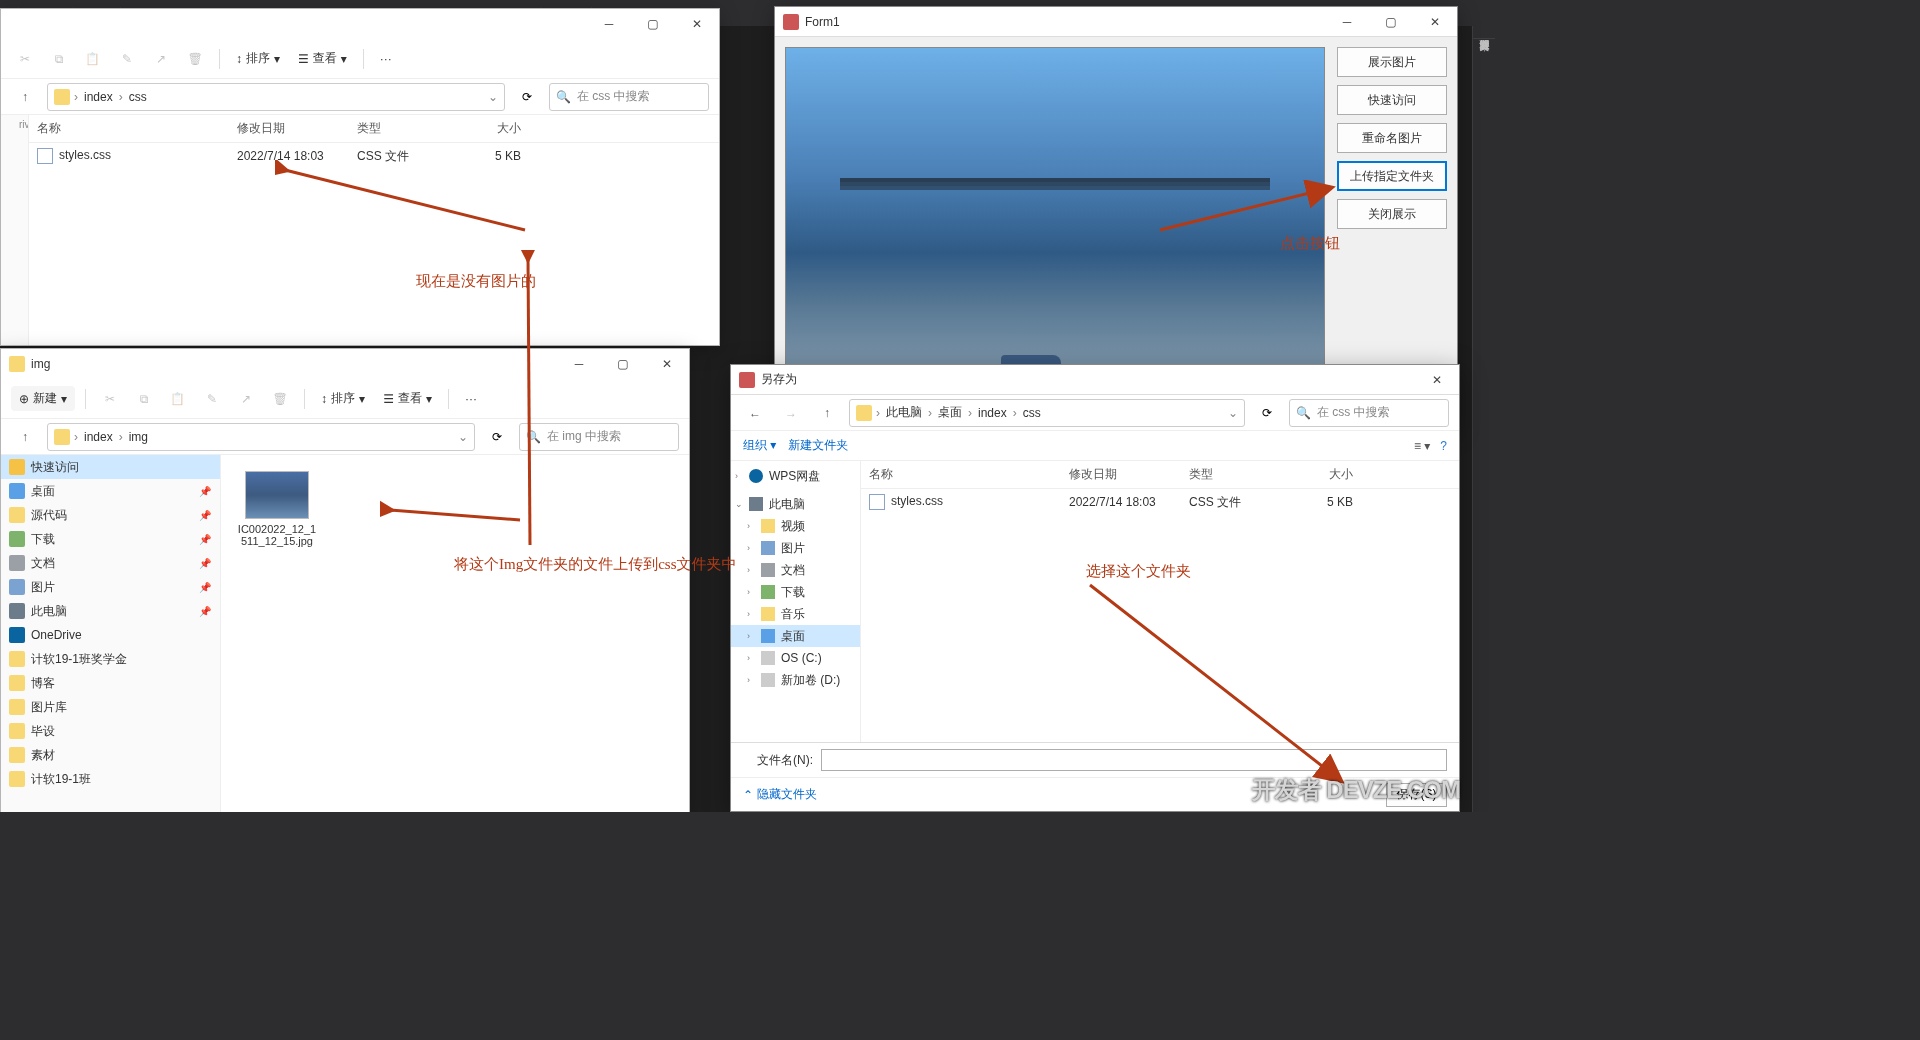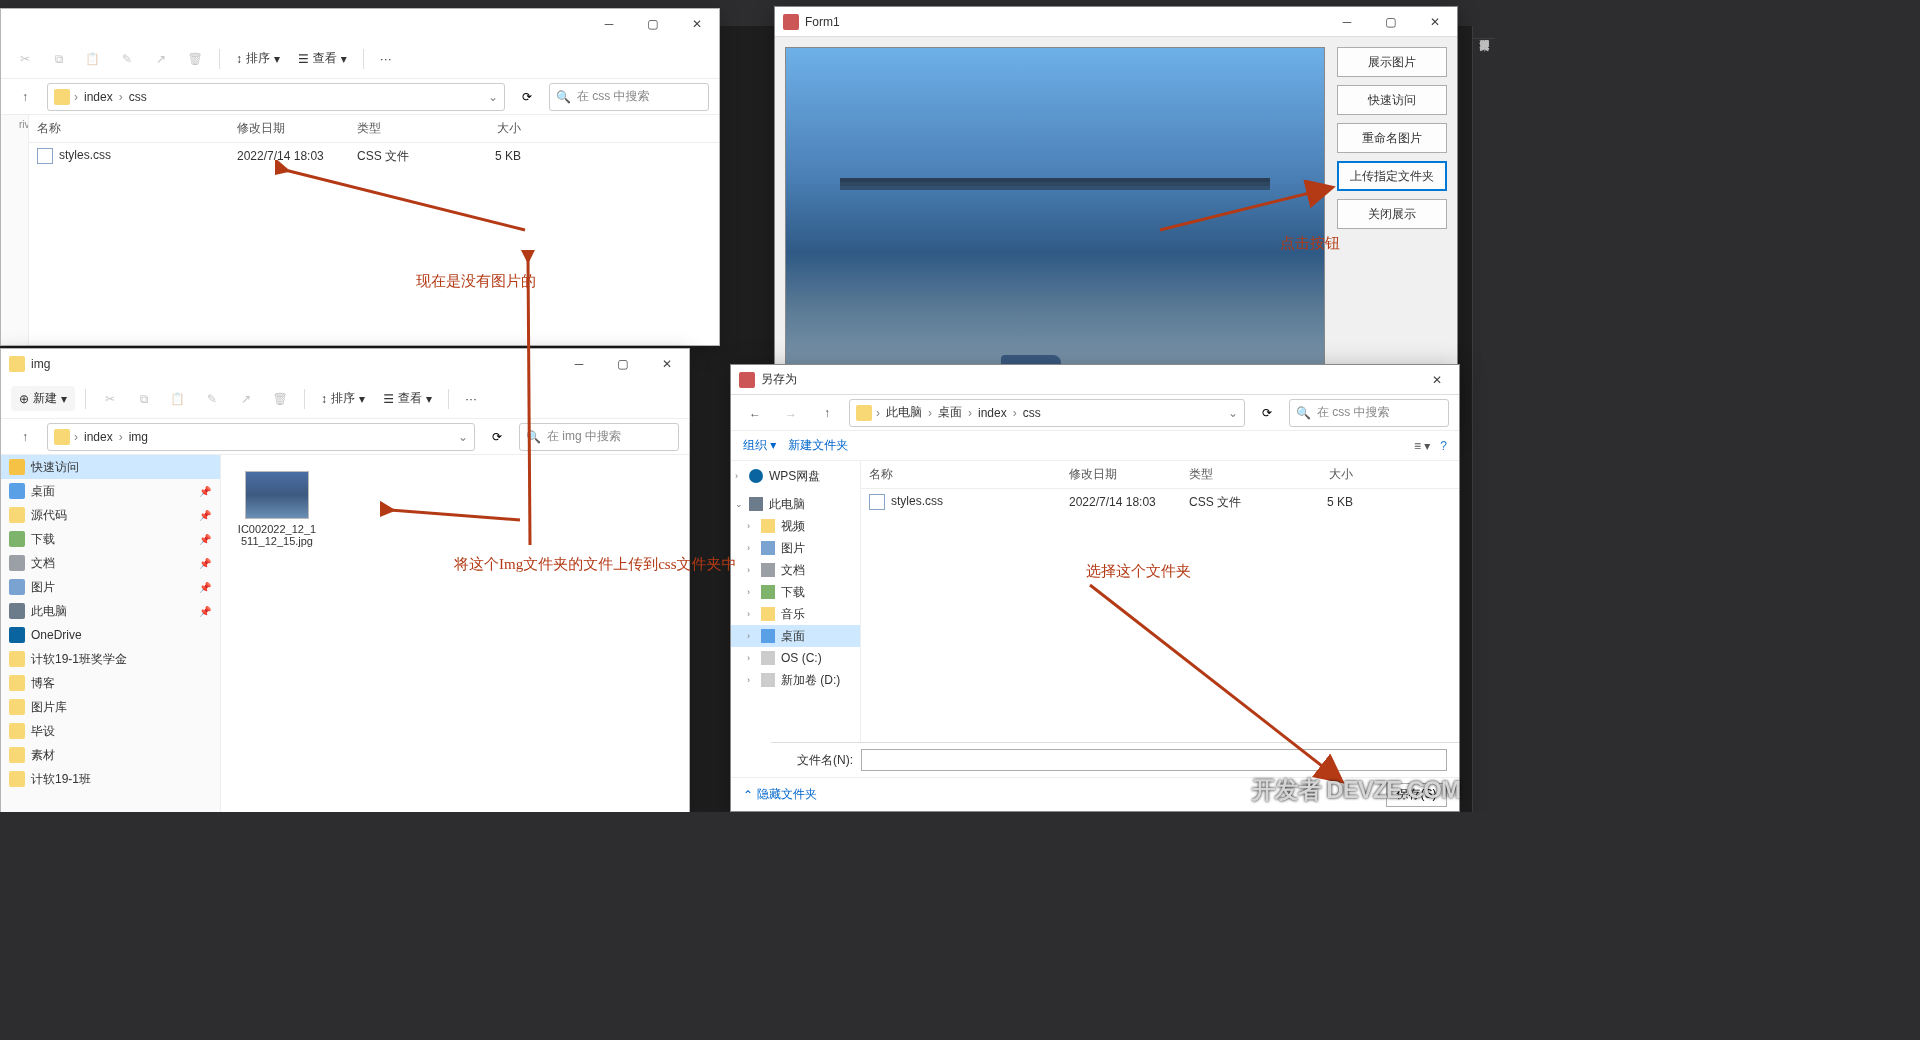--- a/index.html
+++ b/index.html
@@ -83,21 +83,21 @@
 .savedlg .titlebar { border-bottom: 1px solid #ddd; }
 .savedlg .toolbar2 { height: 30px; display: flex; align-items: center; padding: 0 12px; gap: 12px; border-bottom: 1px solid #eee; color: #0066cc; font-size: 12px; }
 .savedlg .toolbar2 .right { margin-left: auto; display: flex; gap: 10px; align-items: center; color: #555; }
 .savedlg .mainrow { flex: 1; display: flex; min-height: 0; }
 .savedlg .tree { width: 130px; border-right: 1px solid #eee; padding: 4px 0; overflow: hidden; }
 .savedlg .treeitem { display: flex; align-items: center; height: 22px; padding: 0 6px 0 18px; gap: 6px; font-size: 12px; color: #333; }
 .savedlg .treeitem.lvl2 { padding-left: 30px; }
 .savedlg .treeitem.sel { background: #cde8ff; }
 .savedlg .treeitem .exp { position: absolute; margin-left: -14px; color: #777; font-size: 9px; }
 .savedlg .listpane { flex: 1; display: flex; flex-direction: column; }
-.savedlg .bottombar { border-top: 1px solid #ddd; padding: 6px 12px; display: flex; flex-direction: column; gap: 4px; margin-left: 40px; }
+.savedlg .bottombar { border-top: 1px solid #ddd; padding: 6px 12px; display: flex; flex-direction: column; gap: 4px; }
 .savedlg .fieldrow { display: flex; align-items: center; gap: 8px; }
 .savedlg .fieldrow label { width: 70px; text-align: right; font-size: 12px; color: #333; }
 .savedlg .fieldrow .combo { flex: 1; height: 22px; border: 1px solid #adadad; background: #fff; }
 .savedlg .bottomactions { height: 34px; display: flex; align-items: center; padding: 0 12px; border-top: 1px solid #eee; }
 .savedlg .linkbtn { color: #0066cc; font-size: 12px; cursor: pointer; display: flex; align-items: center; gap: 4px; }
 .savedlg .pushbtn { margin-left: auto; width: 61px; height: 24px; border: 1px solid #adadad; background: #fdfdfd; font-size: 12px; display: flex; align-items: center; justify-content: center; cursor: pointer; }
 </style>
 </head>
 <body>
 

